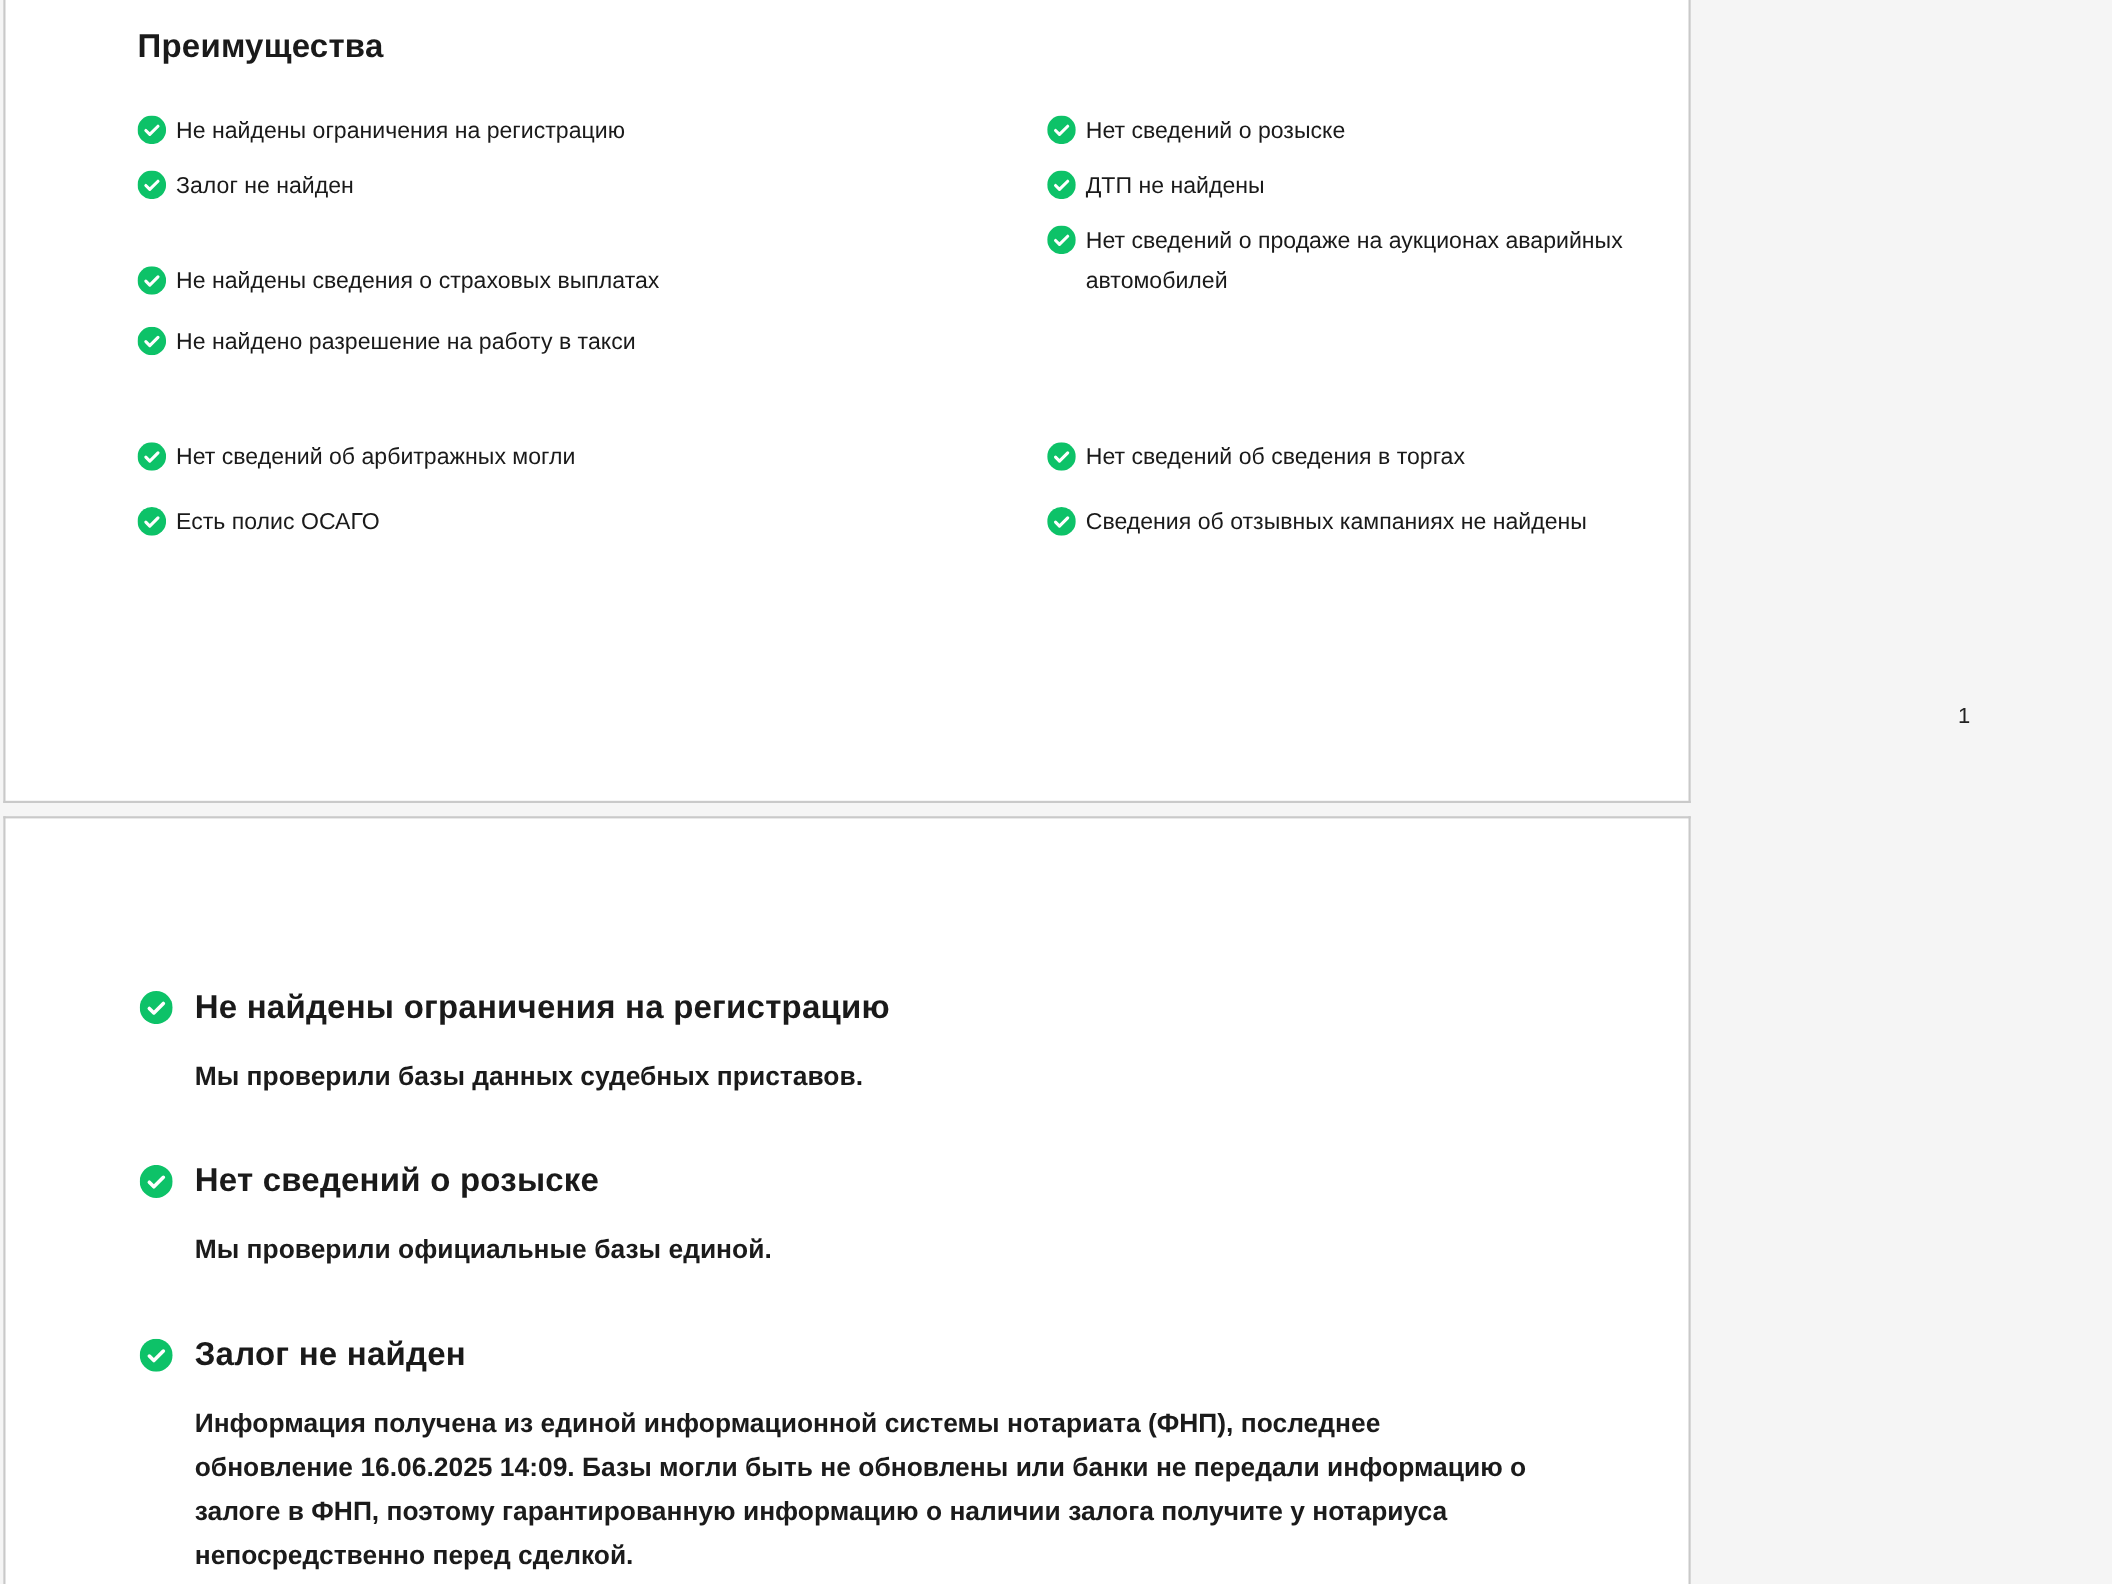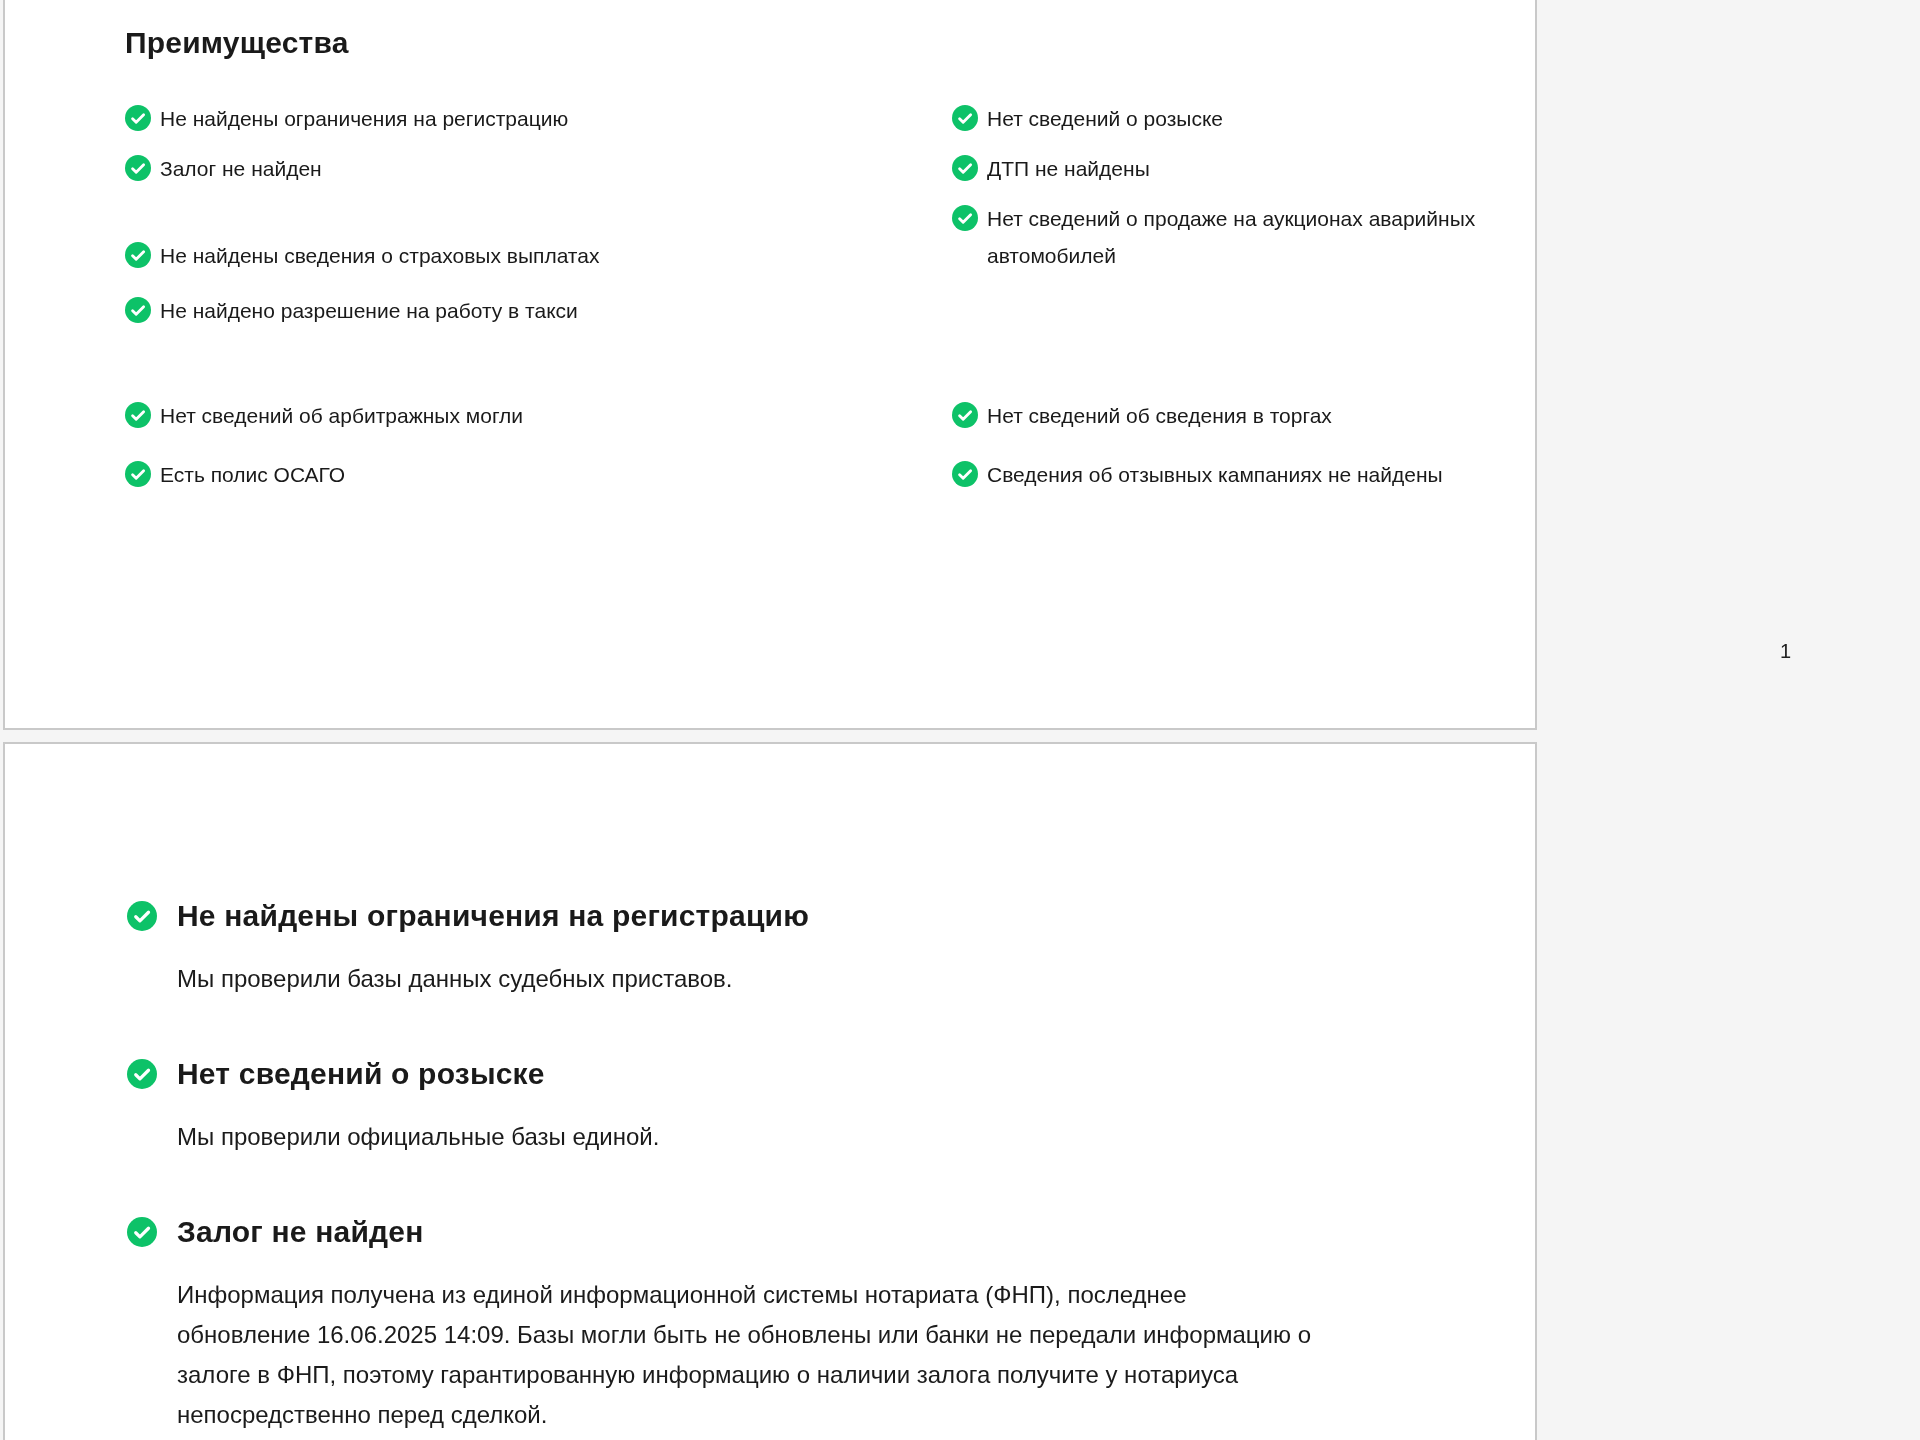--- a/index.html
+++ b/index.html
@@ -97,21 +97,21 @@
     margin: 0;
     font-size: 30px;
     line-height: 38px;
     font-weight: 700;
     letter-spacing: 0.2px;
   }
   .section-body {
     margin: 24px 0 0 50px;
     font-size: 24px;
     line-height: 40px;
-    font-weight: 400;
+    font-weight: 700;
     max-width: 1580px;
     white-space: pre-line;
     color: #1b1b1b;
   }
 </style>
 </head>
 <body>
 
 <div class="page page-1">
   <h1 class="adv-title">Преимущества</h1>

